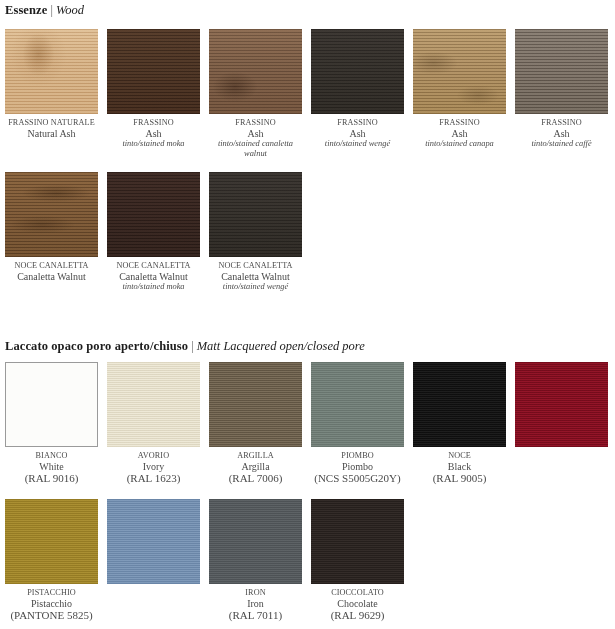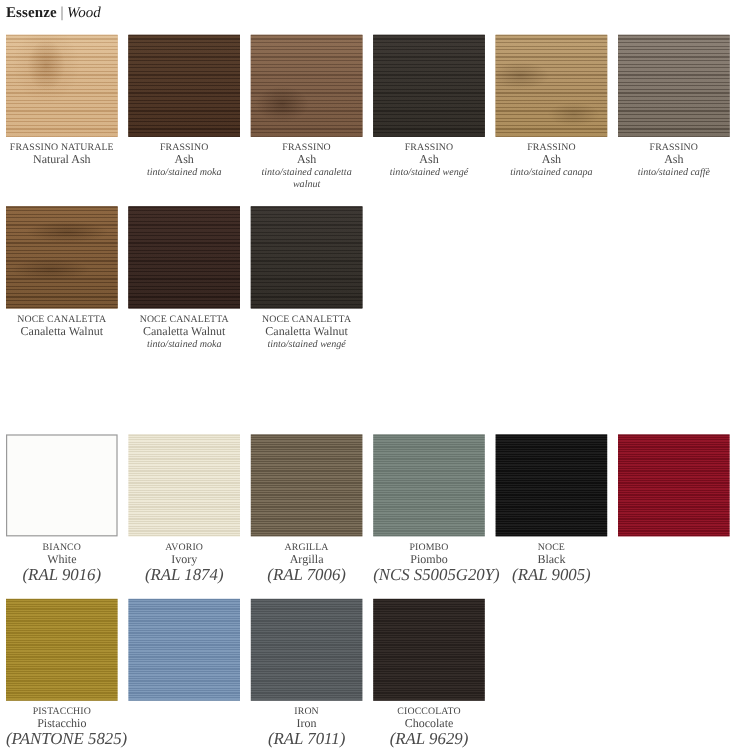--- a/index.html
+++ b/index.html
@@ -61,22 +61,21 @@
     display:block;
     font-size:8.4px;
     font-style:italic;
     color:#4a4a4a;
     line-height:1.15;
     font-family:Liberation Serif, serif;
   }
   .lab-note.two{white-space:normal;}
   .lab-code{
     display:block;
-    font-size:14px;
-    font-style:italic;
+    font-size:11px;
     color:#4a4a4a;
     white-space:nowrap;
   }
 </style>
 </head>
 <body>
 
 <div class="sheet">
 
   <div class="section-header" style="top:3px;">
@@ -152,36 +151,39 @@
     <div class="cell" style="left:209px;">
       <div class="swatch" style="background-color:#332f2a;background-image:repeating-linear-gradient(0deg,rgba(10,8,6,.24) 0px,rgba(10,8,6,.24) 1px,rgba(90,84,76,.13) 1px,rgba(90,84,76,.13) 3px),linear-gradient(180deg,#393430 0%,#332f2a 50%,#2c2823 100%);"></div>
       <div class="labels">
         <span class="lab-it">NOCE CANALETTA</span>
         <span class="lab-en">Canaletta Walnut</span>
         <span class="lab-note">tinto/stained wengé</span>
       </div>
     </div>
   </div>
 
+  <div class="section-header" style="top:339px;">
+    <span class="it">Laccato opaco poro aperto/chiuso</span><span class="sep">|</span><span class="en">Matt Lacquered open/closed pore</span>
+  </div>
 
   <div class="row" style="top:362px;">
     <div class="cell" style="left:5px;">
       <div class="swatch bordered" style="background-color:#fcfcfa;"></div>
       <div class="labels">
         <span class="lab-it">BIANCO</span>
         <span class="lab-en">White</span>
         <span class="lab-code">(RAL 9016)</span>
       </div>
     </div>
     <div class="cell" style="left:107px;">
       <div class="swatch" style="background-color:#e9e3ce;background-image:repeating-linear-gradient(0deg,rgba(180,172,148,.22) 0px,rgba(180,172,148,.22) 1px,rgba(255,255,246,.22) 1px,rgba(255,255,246,.22) 2px);"></div>
       <div class="labels">
         <span class="lab-it">AVORIO</span>
         <span class="lab-en">Ivory</span>
-        <span class="lab-code">(RAL 1874)</span>
+        <span class="lab-code">(RAL 1623)</span>
       </div>
     </div>
     <div class="cell" style="left:209px;">
       <div class="swatch" style="background-color:#716450;background-image:repeating-linear-gradient(0deg,rgba(48,40,28,.26) 0px,rgba(48,40,28,.26) 1px,rgba(158,146,126,.22) 1px,rgba(158,146,126,.22) 2px);"></div>
       <div class="labels">
         <span class="lab-it">ARGILLA</span>
         <span class="lab-en">Argilla</span>
         <span class="lab-code">(RAL 7006)</span>
       </div>
     </div>

